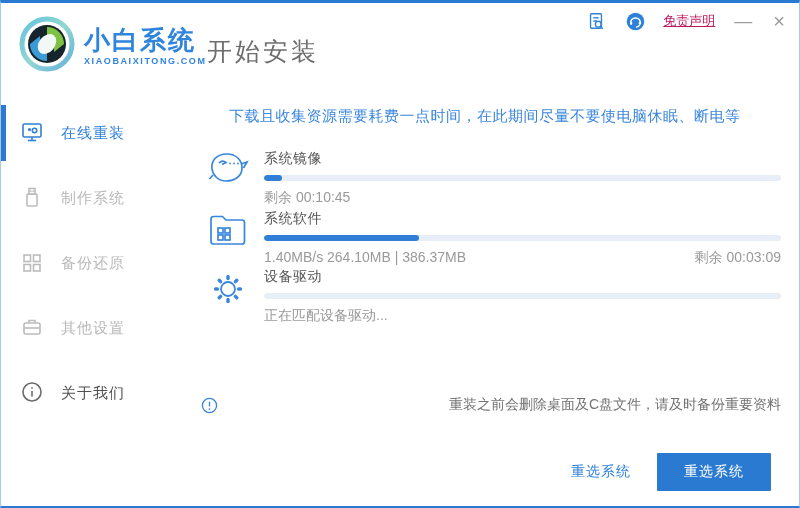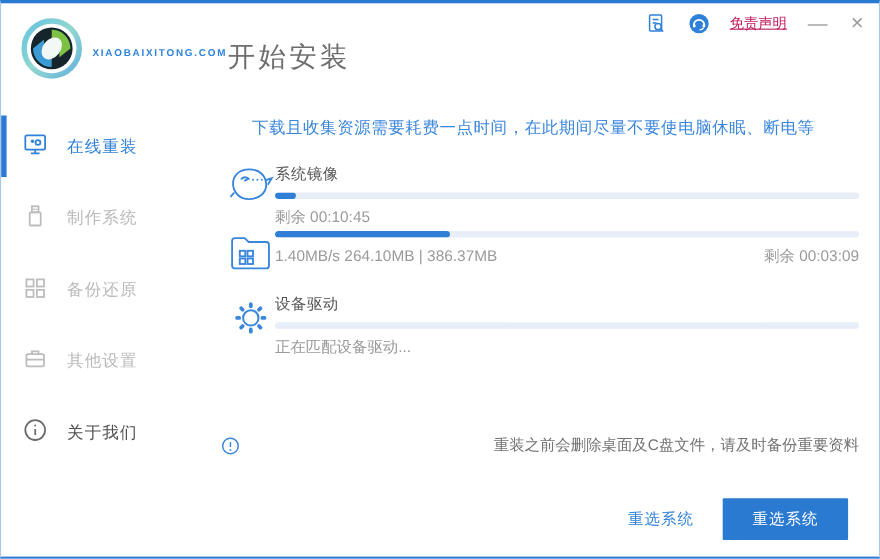--- a/index.html
+++ b/index.html
@@ -26,21 +26,21 @@
   .side-item .lbl { font-size:15px; color:#b9b9b9; letter-spacing:1px; }
   .side-item.active .lbl { color:#2f80d8; }
   .side-item.dark .lbl { color:#4f4f4f; }
   .side-item.active::before {
     content:""; position:absolute; left:0; top:4px; height:56px; width:5px; background:#2b7ad2;
   }
   
   .notice-top { position:absolute; left:228px; top:104px; width:560px; font-size:15px; color:#3a86dd; letter-spacing:0.5px; }
   .task-row { position:absolute; left:205px; width:575px; display:flex; }
   .task-icon { width:44px; height:44px; flex:0 0 44px; display:flex; align-items:flex-start; justify-content:center; }
-  .task-body { flex:1; }
+  .task-body { flex:1; margin-left:14px; }
   .task-name { font-size:14px; color:#555; margin-bottom:7px; letter-spacing:0.5px; }
   .bar-track { height:6px; background:#e8eef8; border-radius:3px; overflow:hidden; }
   .bar-fill { height:100%; background:#2e7fd5; border-radius:3px; width:0; }
   .task-info { display:flex; justify-content:space-between; margin-top:8px; font-size:14px; color:#9a9a9a; }
   .warning { position:absolute; left:200px; right:18px; top:393px; display:flex; justify-content:space-between; align-items:center; gap:7px; font-size:14px; color:#737373; }
   
   .footer { position:absolute; right:28px; bottom:15px; display:flex; align-items:center; gap:26px; }
   .reselect { font-size:14px; color:#2f80d8; cursor:pointer; letter-spacing:1px; }
   .cancel-btn { background:#2b7ad2; color:#fff; border:none; font-size:14px; letter-spacing:1px; padding:10px 27px; cursor:pointer; font-family:inherit; border-radius:1px; }
 </style>
@@ -86,20 +86,21 @@
         <circle cx="28" cy="28" r="25" fill="none" stroke="url(#ring)" stroke-width="5" opacity="0.85"></circle>
         <circle cx="28" cy="28" r="19" fill="#16242c"></circle>
         <path d="M28 11 a17 17 0 0 1 17 17 l-8 0 a9 9 0 0 0 -9 -9 z" fill="#7dc242"></path>
         <path d="M28 45 a17 17 0 0 1 -17 -17 l8 0 a9 9 0 0 0 9 9 z" fill="#3a9bd5"></path>
         <path d="M45 28 l-10 8 l0 -16 z" fill="#7dc242"></path>
         <path d="M11 28 l10 -8 l0 16 z" fill="#3a9bd5"></path>
         <ellipse cx="28" cy="28" rx="8" ry="11" fill="#f2f8f5" transform="rotate(38 28 28)"></ellipse>
       </svg>
     </span>
     <span>
+      <div class="logo-text-name">小白系统</div>
       <div class="logo-text-domain">XIAOBAIXITONG.COM</div>
     </span>
   </div>
   <div class="page-title">开始安装</div>
 
   <div class="sidebar">
     <div class="side-item active">
       <span>
         <svg width="24" height="24" viewBox="0 0 24 24" fill="none" stroke="#2f80d8" stroke-width="1.6">
           <rect x="3" y="4" width="18" height="13" rx="1.5"></rect>
@@ -184,20 +185,21 @@
     <div class="task-icon">
       <svg width="42" height="40" viewBox="0 0 42 40" fill="none" stroke="#3a86dd" stroke-width="1.7">
         <path d="M4 9 q0 -2.5 2.5 -2.5 h9 l3.5 3.5 h16 q2.5 0 2.5 2.5 v19 q0 2.5 -2.5 2.5 h-28.5 q-2.5 0 -2.5 -2.5 z"></path>
         <rect x="11" y="18" width="5" height="5"></rect>
         <rect x="18" y="18" width="5" height="5"></rect>
         <rect x="11" y="25" width="5" height="5"></rect>
         <rect x="18" y="25" width="5" height="5"></rect>
       </svg>
     </div>
     <div class="task-body">
+      <div class="task-name">系统软件</div>
       <div class="bar-track">
         <div class="bar-fill" style="width: 30%;"></div>
       </div>
       <div class="task-info">
         <span>1.40MB/s 264.10MB | 386.37MB</span>
         <span>剩余 00:03:09</span>
       </div>
     </div>
   </div>
 

